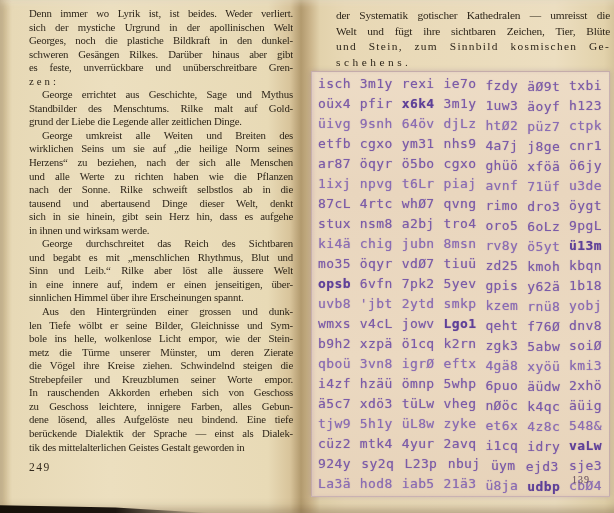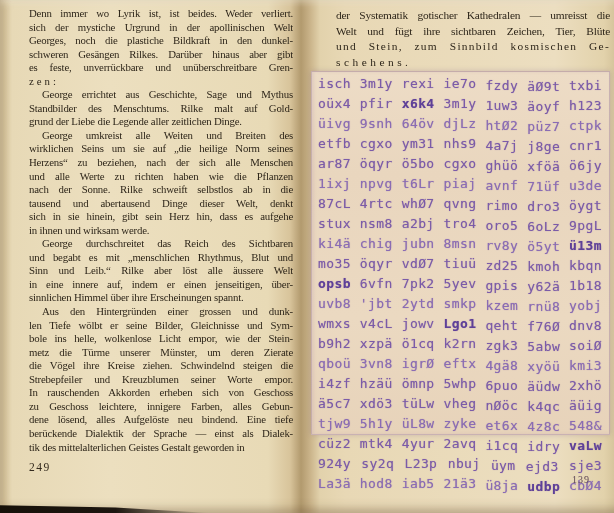--- a/index.html
+++ b/index.html
@@ -12,21 +12,21 @@
     color:#2e261a;letter-spacing:-0.2px;}
   .line{height:13.55px;overflow:hidden;text-align:justify;text-align-last:justify;}
   .line.last{text-align-last:left;}
   .line.first{text-indent:13px;}
   .line.sperr-sm{letter-spacing:3px;}
   .body-text-right{position:absolute;left:316px;top:8px;width:274px;font-size:11.4px;line-height:15.6px;
     color:#2e261a;letter-spacing:-0.2px;margin-left:20px;}
   .body-text-right .line{height:15.6px;}
   .line.sperr{letter-spacing:1.3px;}
   .line.sperr.last{letter-spacing:3.5px;}
-  .slip{position:absolute;left:311px;top:71px;width:299px;height:364px;box-sizing:border-box;
+  .slip{position:absolute;left:311px;top:71px;width:299px;height:426px;box-sizing:border-box;
     background:linear-gradient(180deg,#eddcc6,#e9d6be 28%,#ebd9c1 68%,#e7d3ba);
     border:1px solid rgba(125,90,140,.32);
     box-shadow:0 0 5px rgba(120,90,130,.28), inset 2px 0 3px rgba(140,100,160,.12);
     padding:4px 7px 0 6px;}
   .crow{display:flex;justify-content:space-between;height:20px;
     font-family:"DejaVu Sans Mono","Liberation Mono",monospace;font-size:13px;color:#7b5ba8;}
   .cgroup{text-shadow:0 0 1px rgba(116,84,160,.6);letter-spacing:.4px;}
   .cgroup:nth-child(5){transform:translateY(2px);}
   .cgroup:nth-child(6){transform:translateY(3px);}
   .cgroup:nth-child(7){transform:translateY(1.5px);text-align:center;}

